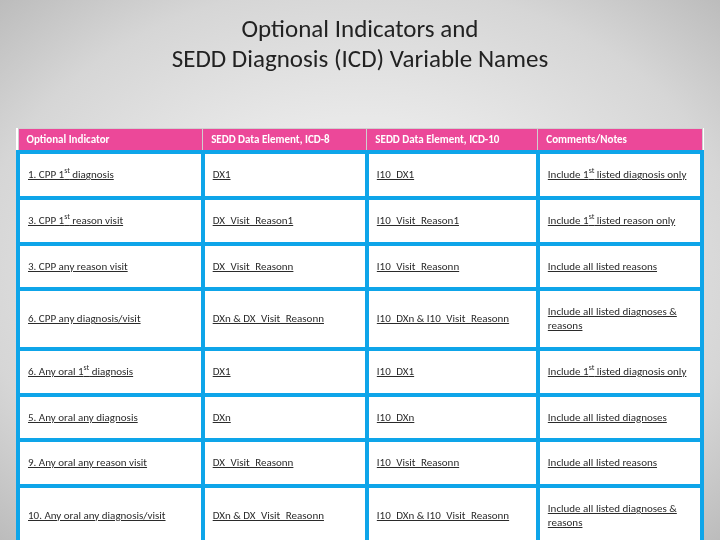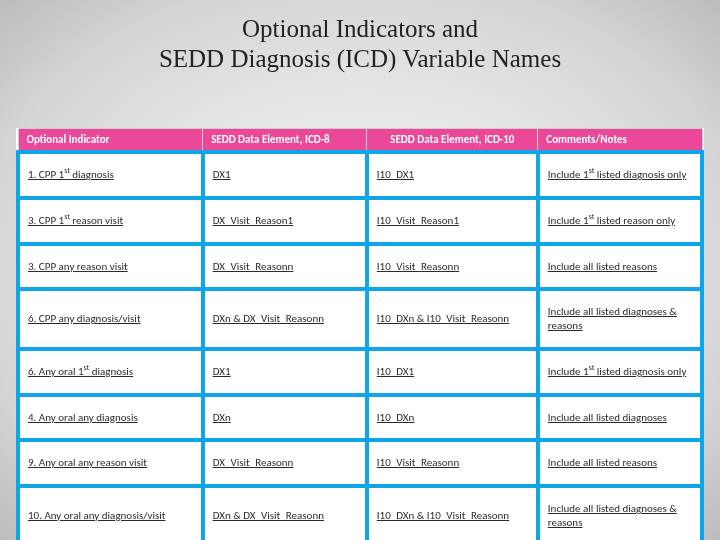--- a/index.html
+++ b/index.html
@@ -17,21 +17,20 @@
     box-sizing: border-box;
     padding-top: 14px;
   }
   .title {
     text-align: center;
     color: #222;
     font-size: 25px;
     line-height: 1.2;
     font-weight: 400;
     margin: 0 0 54px 0;
-    font-family: Liberation Serif, serif;
   }
   .table-wrap {
     margin: 0 16px;
   }
   table {
     width: 100%;
     border-collapse: collapse;
     background: #ffffff;
     font-size: 11px;
     color: #2b2b2b;
@@ -46,21 +45,21 @@
   }
   tbody td {
     border: 4px solid #0ea5e9;
     padding: 14px 8px;
     line-height: 1.25;
     vertical-align: middle;
     text-decoration: underline;
   }
   .col-opt { width: 27%; }
   .col-icd9 { width: 24%; }
-  .col-icd10 { width: 25%; text-align: center; }
+  .col-icd10 { width: 25%; }
   .col-notes { width: 24%; }
   sup { font-size: 0.72em; line-height: 0; vertical-align: super; }
 </style>
 </head>
 <body>
 
 <div class="slide">
 
   <h1 class="title">
     <span>Optional Indicators and</span><br>
@@ -102,21 +101,21 @@
           <td>I10_DXn &amp; I10_Visit_Reasonn</td>
           <td>Include all listed diagnoses &amp; reasons</td>
         </tr>
         <tr>
           <td>6. Any oral 1<sup>st</sup> diagnosis</td>
           <td>DX1</td>
           <td>I10_DX1</td>
           <td>Include 1<sup>st</sup> listed diagnosis only</td>
         </tr>
         <tr>
-          <td>4. Any oral any diagnosis</td>
+          <td>5. Any oral any diagnosis</td>
           <td>DXn</td>
           <td>I10_DXn</td>
           <td>Include all listed diagnoses</td>
         </tr>
         <tr>
           <td>9. Any oral any reason visit</td>
           <td>DX_Visit_Reasonn</td>
           <td>I10_Visit_Reasonn</td>
           <td>Include all listed reasons</td>
         </tr>

